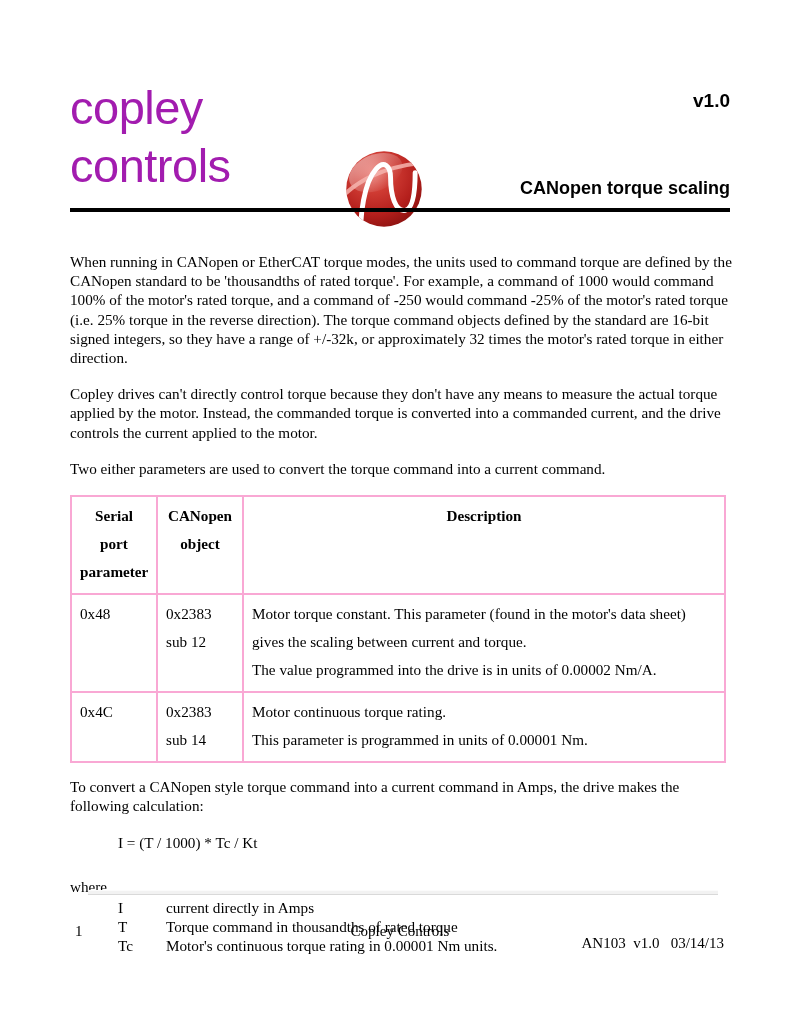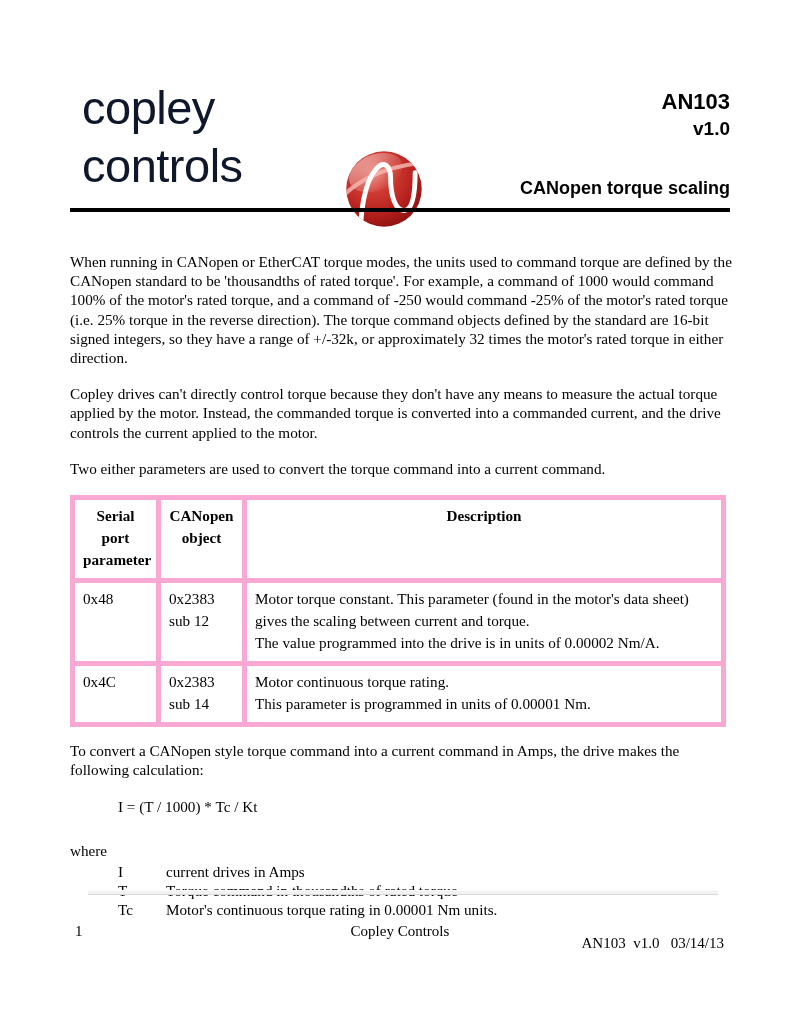--- a/index.html
+++ b/index.html
@@ -33,27 +33,27 @@
   }
   .logo-block {
     position: absolute;
     left: 0;
     top: 0;
     width: 310px;
     height: 140px;
   }
   .logo-text {
     font-family: "Liberation Sans", sans-serif;
-    color: #0f172a;
+    color: #a21caf;
     font-size: 47px;
     font-weight: 400;
     letter-spacing: -0.5px;
     line-height: 1.0;
     position: absolute;
-    left: 12px;
+    left: 0;
   }
   .logo-copley { top: 12px; }
   .logo-controls { top: 70px; }
 
   .logo-sphere {
     position: absolute;
     left: 273px;
     top: 76px;
     width: 82px;
     height: 82px;
@@ -111,23 +111,23 @@
 
   
   table.param-table {
     border-collapse: collapse;
     width: 656px;
     margin: 6px 0 14px 0;
     table-layout: fixed;
   }
   table.param-table th,
   table.param-table td {
-    border: 5px solid #f9a8d4;
-    font-size: 15.2px;
-    line-height: 22px;
+    border: 2px solid #f9a8d4;
+    font-size: 15.2px;
+    line-height: 28px;
     vertical-align: top;
     padding: 5px 8px 7px 8px;
   }
   table.param-table th {
     font-weight: bold;
     text-align: center;
   }
   .col-serial { width: 86px; }
   .col-object { width: 86px; }
   .cell-line { display: block; }
@@ -226,21 +226,20 @@
       </defs>
       <circle cx="50" cy="50" r="46" fill="url(#ballgrad)"></circle>
       <g clip-path="url(#ballclip)">
         <ellipse cx="40" cy="30" rx="34" ry="22" fill="url(#shine)" transform="rotate(-22 40 30)"></ellipse>
         <path d="M -4 62 C 18 40, 46 24, 96 18" stroke="#f6b4ae" stroke-width="5" fill="none" opacity="0.85"></path>
         <path d="M 22 88 C 22 88, 24 44, 40 26 C 50 14, 58 22, 58 36 C 58 58, 64 78, 76 76 C 86 74, 88 52, 88 30" stroke="#ffffff" stroke-width="6" fill="none" stroke-linecap="round"></path>
       </g>
     </svg>
 
     <div class="header-right">
-      <div class="doc-id">AN103</div>
       <div class="doc-ver">v1.0</div>
     </div>
 
     <div class="doc-title">CANopen torque scaling</div>
   </div>
 
   <div class="header-rule"></div>
 
   <div class="content">
 
@@ -297,21 +296,21 @@
     <p class="body-par">To convert a CANopen style torque command into a current command in Amps, the drive makes the following calculation:</p>
 
     <div class="formula">I = (T / 1000) * Tc / Kt</div>
 
     <div class="where-label">where</div>
 
     <table class="where-table">
       <tbody>
         <tr>
           <td class="sym">I</td>
-          <td>current drives in Amps</td>
+          <td>current directly in Amps</td>
         </tr>
         <tr>
           <td class="sym">T</td>
           <td>Torque command in thousandths of rated torque</td>
         </tr>
         <tr>
           <td class="sym">Tc</td>
           <td>Motor's continuous torque rating in 0.00001 Nm units.</td>
         </tr>
       </tbody>

